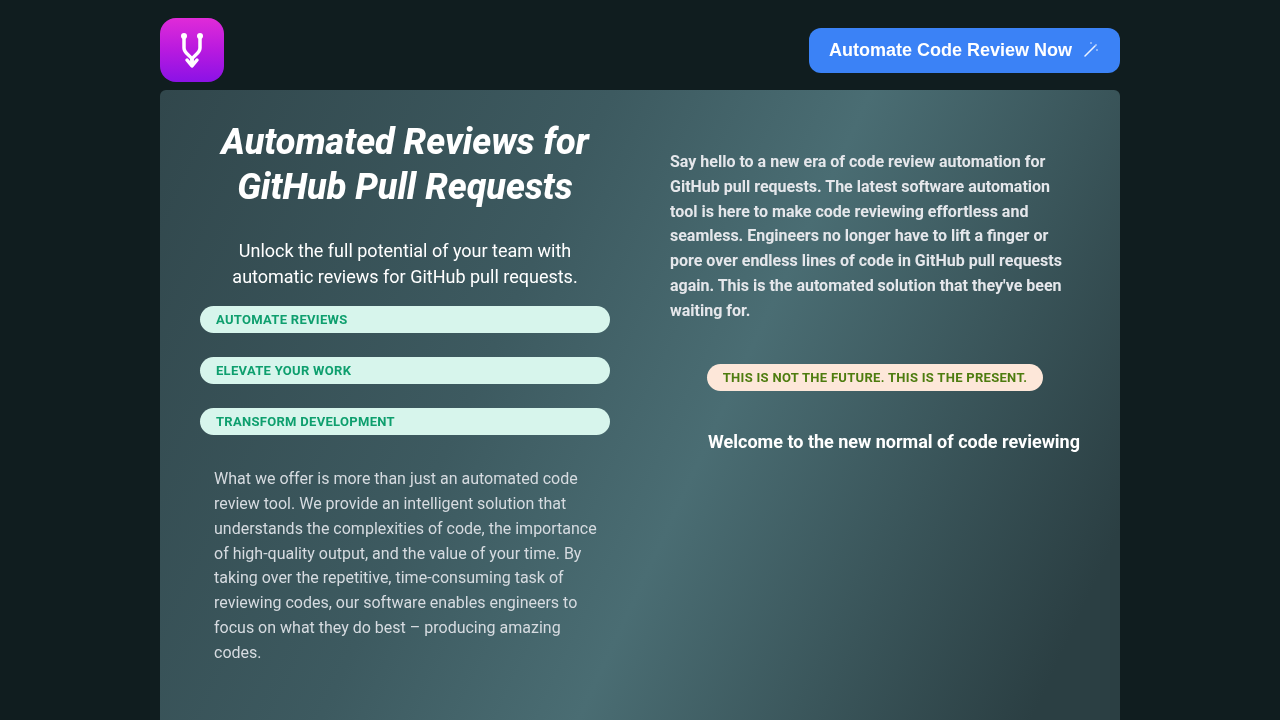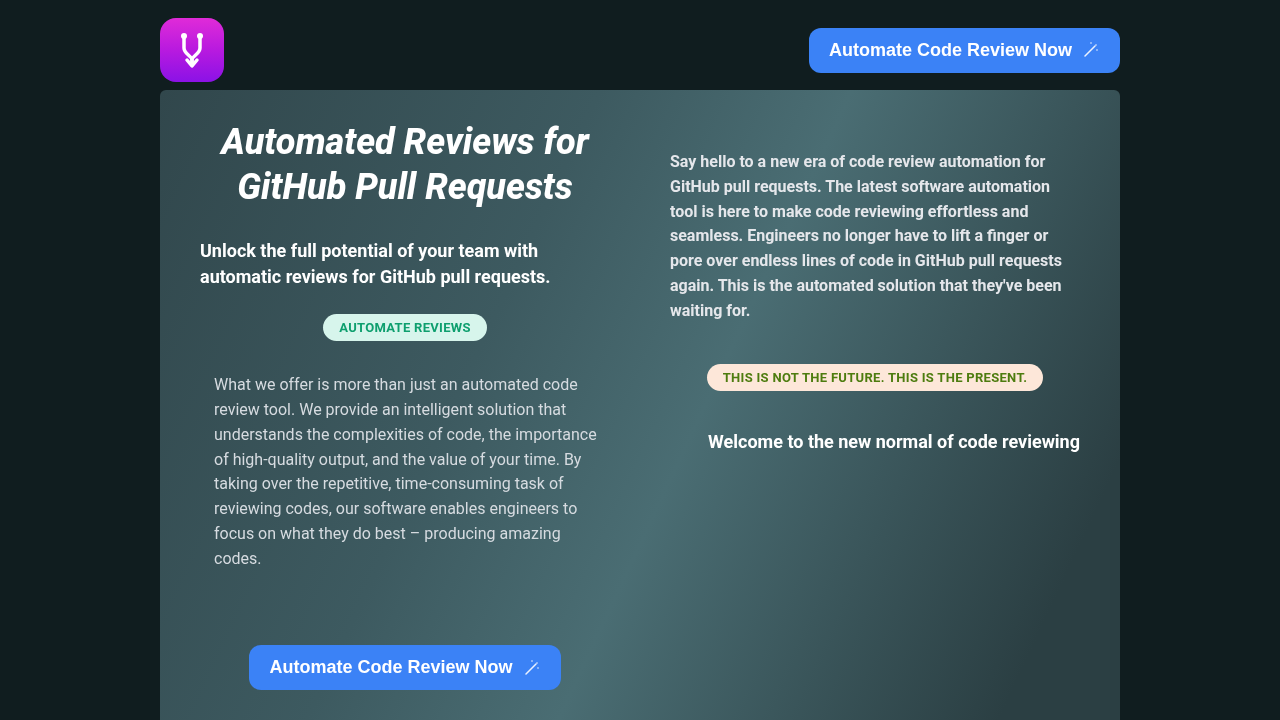--- a/index.html
+++ b/index.html
@@ -65,30 +65,32 @@
     font-size: 36px;
     font-weight: 800;
     text-align: center;
     line-height: 1.25;
     margin-bottom: 28px;
     font-style: italic;
   }
   .subhead {
     color: #fff;
     font-size: 18px;
-    font-weight: 700;
+    font-weight: 400;
+    text-align: center;
     line-height: 1.45;
-    margin-bottom: 24px;
+    margin-bottom: 16px;
   }
   .pills {
     display: flex;
     flex-wrap: wrap;
     justify-content: center;
     gap: 24px;
     margin-bottom: 32px;
+    flex-direction: column;
   }
   .pill {
     background: #d7f5ec;
     color: #0e9f6e;
     font-weight: 700;
     font-size: 13px;
     letter-spacing: 0.3px;
     border-radius: 999px;
     padding: 6px 16px;
   }
@@ -160,20 +162,22 @@
       </svg>
     </button>
   </div>
 
   <div class="content">
     <div class="col col-left">
       <h1>Automated Reviews for GitHub Pull Requests</h1>
       <div class="subhead">Unlock the full potential of your team with automatic reviews for GitHub pull requests.</div>
       <div class="pills">
         <span class="pill">AUTOMATE REVIEWS</span>
+        <span class="pill">ELEVATE YOUR WORK</span>
+        <span class="pill">TRANSFORM DEVELOPMENT</span>
       </div>
       <div class="body-text">What we offer is more than just an automated code review tool. We provide an intelligent solution that understands the complexities of code, the importance of high-quality output, and the value of your time. By taking over the repetitive, time-consuming task of reviewing codes, our software enables engineers to focus on what they do best – producing amazing codes.</div>
       <div class="cta-wrap">
         <button class="cta-btn">
           <span>Automate Code Review Now</span>
           <svg class="wand" width="18" height="18" viewBox="0 0 18 18" fill="none">
             <path d="M3 15 L13 5" stroke="#fff" stroke-width="1.5" stroke-linecap="round"></path>
             <circle cx="14" cy="4" r="0.8" fill="#fff"></circle>
             <circle cx="15" cy="9" r="0.8" fill="#fff"></circle>
             <circle cx="9" cy="2" r="0.8" fill="#fff"></circle>

